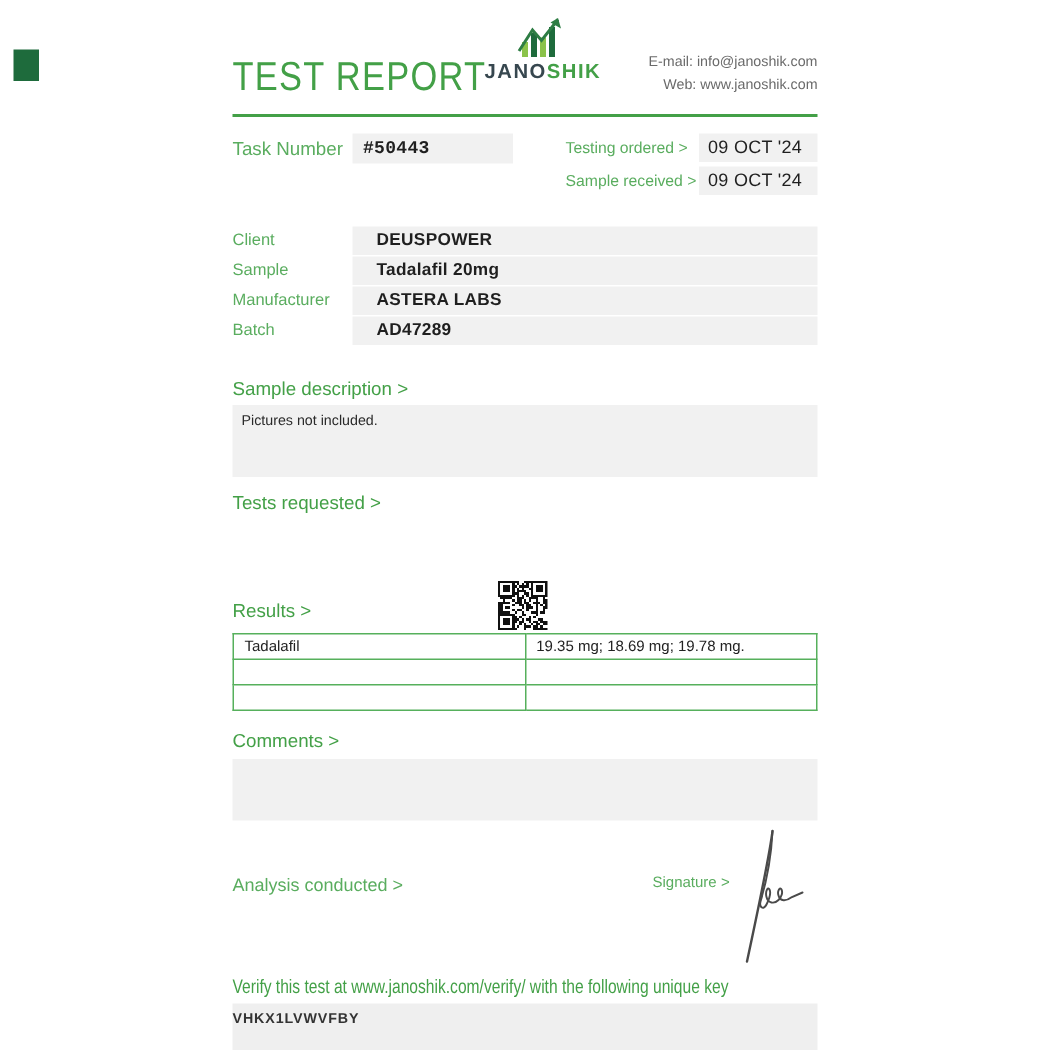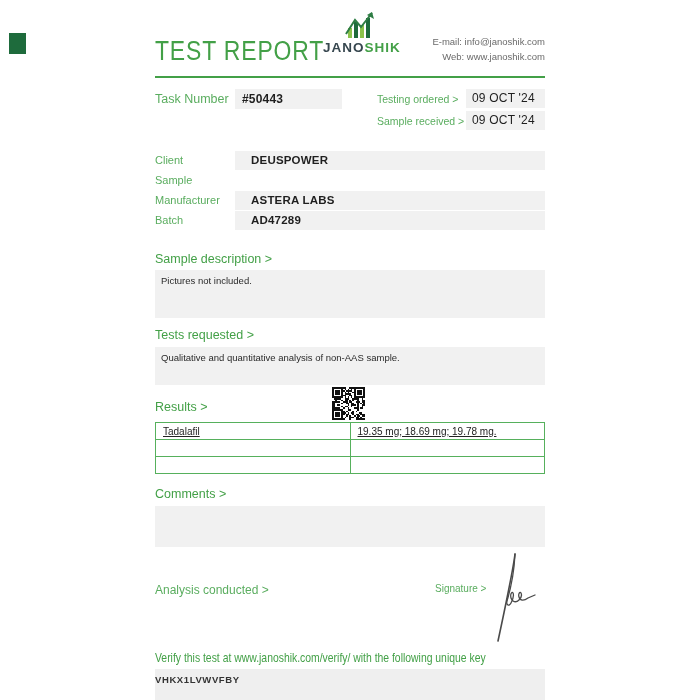--- a/index.html
+++ b/index.html
@@ -30,21 +30,21 @@
   .logo-icon{display:block;margin:0 auto;}
   .wordmark{font-size:13.5px;font-weight:700;letter-spacing:1px;color:#37474f;white-space:nowrap;}
   .wordmark .shik{color:var(--brand-green);}
   .contact{position:absolute;right:0;top:34px;text-align:right;font-size:9.5px;color:#6a6a6a;line-height:1.6;white-space:nowrap;}
   .rule{position:absolute;left:0;top:76px;width:390px;height:2px;background:var(--brand-green);}
 
   
   .task-label{position:absolute;left:0;top:92px;font-size:12.5px;color:var(--label-green);white-space:nowrap;}
   .gbox{background:var(--box-gray);}
   .task-box{position:absolute;left:80px;top:89px;width:107px;height:20px;line-height:20px;
-    font-size:12px;font-weight:700;padding-left:7px;letter-spacing:.2px;}
+    font-size:12px;font-weight:700;padding-left:7px;letter-spacing:.2px;font-family:Liberation Mono, monospace;}
   .date-label{position:absolute;font-size:10.5px;color:var(--label-green);white-space:nowrap;}
   .ordered-label{left:222px;top:93px;}
   .received-label{left:222px;top:115px;}
   .date-box{position:absolute;left:311px;width:79px;height:19px;line-height:19px;
     font-size:12px;font-weight:400;padding-left:6px;white-space:nowrap;letter-spacing:.2px;}
   .ordered-box{top:89px;}
   .received-box{top:111px;}
 
   
   .detail-row{position:absolute;left:0;width:390px;height:19px;}
@@ -58,21 +58,21 @@
   .desc-label{top:252px;} .desc-box{top:270px;height:48px;}
   .tests-label{top:328px;} .tests-box{top:347px;height:38px;}
   .results-label{top:400px;}
   .comments-label{top:487px;} .comments-box{top:506px;height:41px;}
 
   
   .qr{position:absolute;left:177px;top:387px;width:33px;height:33px;}
   .results-table{position:absolute;left:0;top:422px;width:390px;border-collapse:collapse;}
   .results-table td{
     border:1px solid #56b05c;height:17px;font-size:10px;color:#222;
-    padding:1px 7px;vertical-align:middle;white-space:nowrap;text-decoration:underline;
+    padding:1px 7px;vertical-align:middle;white-space:nowrap;
   }
   .results-table td.c1{width:50%;}
 
   
   .analysis-label{position:absolute;left:0;top:583px;font-size:12px;color:var(--label-green);white-space:nowrap;}
   .analysis-box{position:absolute;left:103px;top:579px;width:93px;height:22px;line-height:22px;
     font-size:13px;font-weight:700;padding-left:6px;white-space:nowrap;letter-spacing:.2px;}
   .signature-label{position:absolute;left:280px;top:583px;font-size:10px;color:var(--label-green);white-space:nowrap;}
   .signature{position:absolute;left:333px;top:551px;}
 
@@ -119,35 +119,35 @@
     <div class="date-box ordered-box gbox">09 OCT '24</div>
     <div class="date-label received-label">Sample received &gt;</div>
     <div class="date-box received-box gbox">09 OCT '24</div>
 
     <div class="detail-row" style="top:151px;">
       <div class="detail-label">Client</div>
       <div class="detail-box gbox">DEUSPOWER</div>
     </div>
     <div class="detail-row" style="top:171px;">
       <div class="detail-label">Sample</div>
+      <div class="detail-box gbox">Tadalafil 20mg</div>
     </div>
     <div class="detail-row" style="top:191px;">
       <div class="detail-label">Manufacturer</div>
       <div class="detail-box gbox">ASTERA LABS</div>
     </div>
     <div class="detail-row" style="top:211px;">
       <div class="detail-label">Batch</div>
       <div class="detail-box gbox">AD47289</div>
     </div>
 
     <div class="sec-label desc-label">Sample description &gt;</div>
     <div class="sec-box desc-box gbox">Pictures not included.</div>
 
     <div class="sec-label tests-label">Tests requested &gt;</div>
-    <div class="sec-box tests-box gbox">Qualitative and quantitative analysis of non-AAS sample.</div>
 
     <div class="sec-label results-label">Results &gt;</div>
     <div class="qr">
       <svg id="qr-svg" width="33" height="33" viewBox="0 0 21 21" shape-rendering="crispEdges">
           <rect x="0" y="0" width="21" height="21" fill="#fff"></rect>
           <rect x="0" y="0" width="1" height="1" fill="#111"></rect>
           <rect x="1" y="0" width="1" height="1" fill="#111"></rect>
           <rect x="2" y="0" width="1" height="1" fill="#111"></rect>
           <rect x="3" y="0" width="1" height="1" fill="#111"></rect>
           <rect x="4" y="0" width="1" height="1" fill="#111"></rect>

